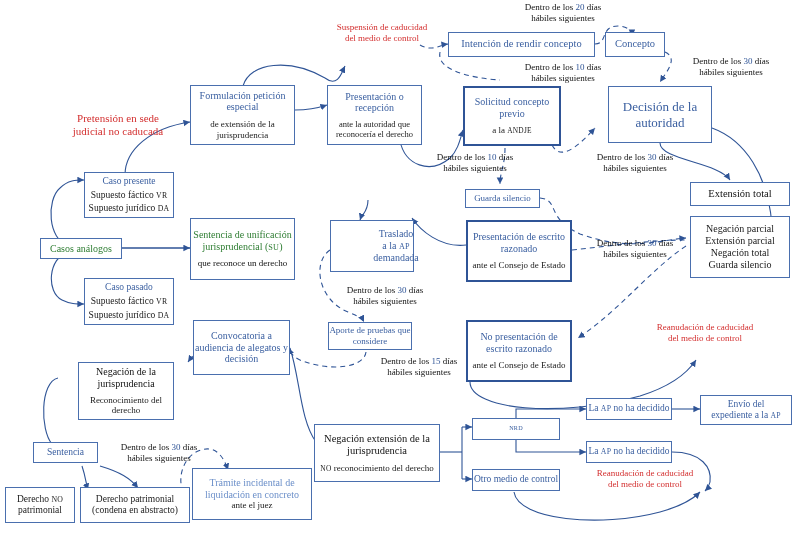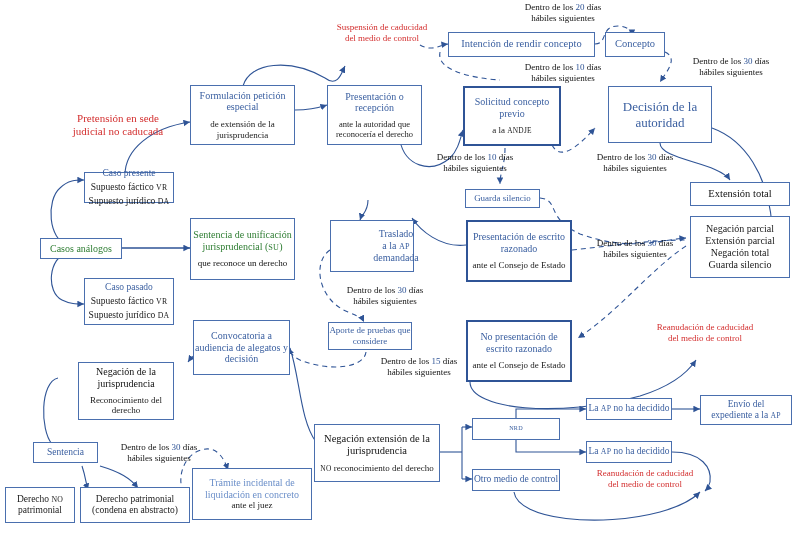--- a/index.html
+++ b/index.html
@@ -151,21 +151,21 @@
     <div class="ttl black" style="color:#111">Extensión total</div>
   </div>
 
   <div class="node" style="left:690px;top:216px;width:100px;height:62px;font-size:10px;">
     <div class="sub">Negación parcial</div>
     <div class="sub">Extensión parcial</div>
     <div class="sub">Negación total</div>
     <div class="sub">Guarda silencio</div>
   </div>
 
-  <div class="node" style="left:84px;top:172px;width:90px;height:31px;font-size:9.5px;">
+  <div class="node" style="left:84px;top:172px;width:90px;height:46px;font-size:9.5px;">
     <div class="ttl">Caso presente</div>
     <div class="sub" style="margin-top:3px;">
       <span>Supuesto fáctico </span><span class="sc">VR</span>
     </div>
     <div class="sub" style="margin-top:2px;">
       <span>Supuesto jurídico </span><span class="sc">DA</span>
     </div>
   </div>
 
   <div class="node green" style="left:40px;top:238px;width:82px;height:21px;font-size:10px;">

